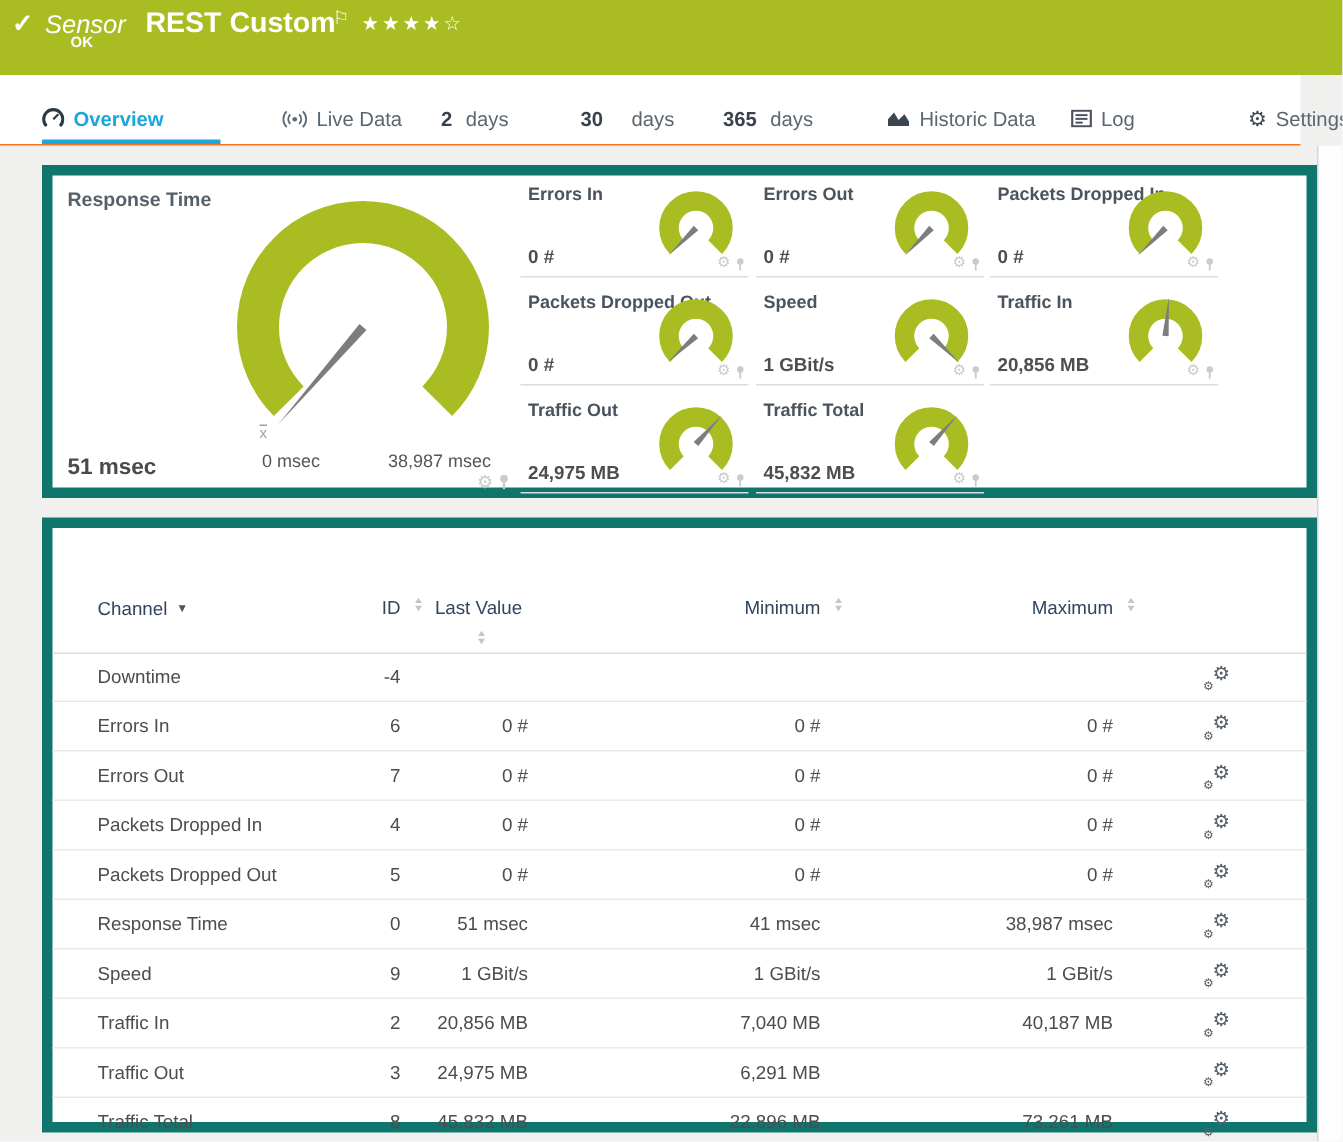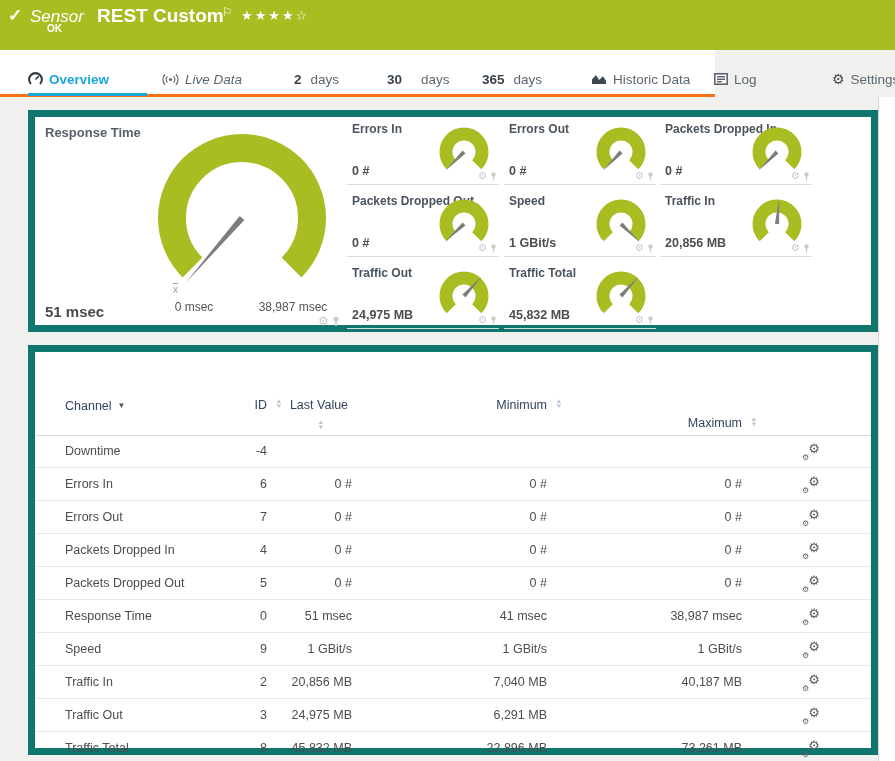--- a/index.html
+++ b/index.html
@@ -9,22 +9,22 @@
   
   .topbar{position:absolute;top:0;left:0;width:895px;height:50px;background:#a9bd23;color:#fff;}
   .h-check{position:absolute;left:8px;top:5px;font-size:17px;font-weight:bold;}
   .h-type{position:absolute;left:30px;top:7px;font-size:17px;font-style:italic;}
   .h-name{position:absolute;left:97px;top:5px;font-size:19px;font-weight:bold;}
   .h-flag{position:absolute;left:222px;top:5px;font-size:12px;}
   .h-stars{position:absolute;left:241px;top:8px;font-size:13px;letter-spacing:2px;}
   .h-ok{position:absolute;left:47px;top:23px;font-size:10px;font-weight:bold;}
 
   
-  .tabbar{position:absolute;top:50px;left:0;width:715px;height:47px;background:#fff;
-          border-bottom:3px solid #f97316;box-sizing:border-box;}
+  .tabbar{position:absolute;top:50px;left:0;width:867px;height:47px;background:#fff;
+          border-bottom:1px solid #f97316;box-sizing:border-box;}
   .tab{position:absolute;top:18px;height:22px;display:flex;align-items:center;gap:6px;
        font-size:13.5px;color:#5b6770;cursor:pointer;white-space:nowrap;}
   .tab .num{font-weight:bold;color:#39424c;margin-right:3px;}
   .tab.active{color:#1ba6dc;font-weight:bold;}
   .tab-underline{position:absolute;left:28px;top:43px;width:119px;height:3px;background:#1ba6dc;}
   .ticon{display:inline-block;line-height:0;}
 
   
   .edge{position:absolute;left:878px;top:97px;width:17px;height:664px;background:#fdfdfd;
         border-left:1px solid #d5d5d5;box-sizing:border-box;}
@@ -60,21 +60,21 @@
   .hcell{position:absolute;top:46px;font-size:12.5px;font-weight:normal;color:#30455e;line-height:15px;cursor:pointer;}
   .hcell .sort{position:absolute;right:-15px;top:1px;}
   .sort{display:inline-flex;flex-direction:column;margin-left:4px;}
   .sort i{font-style:normal;font-size:6px;line-height:5px;color:#bfc7ce;transform:scaleX(1.3);}
   .caret{font-size:8px;color:#4a5560;margin-left:6px;vertical-align:2px;}
   .h-ch{left:30px;}
   .h-id{left:160px;width:72px;text-align:right;}
   .h-lv{left:251px;width:66px;text-align:center;}
   .h-lv .sort{position:static;margin-left:4px;}
   .h-min{left:392px;width:120px;text-align:right;}
-  .h-max{left:577px;width:130px;text-align:right;margin-top:18px;}
+  .h-max{left:577px;width:130px;text-align:right;}
   .tbody{position:absolute;top:83px;left:0;right:0;}
   .trow{position:relative;height:32px;border-bottom:1px solid #e9e9e9;}
   .cell{position:absolute;top:0;line-height:32px;font-size:12.5px;color:#4d4d4d;white-space:nowrap;}
   .c-ch{left:30px;width:180px;cursor:pointer;}
   .c-id{left:160px;width:72px;text-align:right;}
   .c-lv{left:217px;width:100px;text-align:right;}
   .c-min{left:392px;width:120px;text-align:right;}
   .c-max{left:577px;width:130px;text-align:right;}
   .c-set{left:758px;width:36px;text-align:center;}
   .gpair{position:relative;display:inline-block;width:18px;height:20px;top:7px;cursor:pointer;}
@@ -98,21 +98,21 @@
   <div class="tabbar">
     <div class="tab active" style="left:28px;">
       <span class="ticon">
         <svg width="15" height="15" viewBox="0 0 16 16">
             <path d="M3.2,12.8 A6.8,6.8 0 1 1 12.8,12.8" stroke="#2b3945" stroke-width="2.2" fill="none"></path>
             <line x1="8" y1="8" x2="11.6" y2="4.4" stroke="#2b3945" stroke-width="1.6"></line>
           </svg>
       </span>
       <span>Overview</span>
     </div>
-    <div class="tab" style="left:162px;font-style:italic;">
+    <div class="tab" style="left:188px;">
       <span class="ticon">
         <svg width="17" height="13" viewBox="0 0 18 14">
             <circle cx="9" cy="7" r="1.7" fill="#5f6a73"></circle>
             <path d="M5.8,3.6 A4.6,4.6 0 0 0 5.8,10.4 M3.2,1.4 A7.8,7.8 0 0 0 3.2,12.6" stroke="#5f6a73" stroke-width="1.3" fill="none"></path>
             <path d="M12.2,3.6 A4.6,4.6 0 0 1 12.2,10.4 M14.8,1.4 A7.8,7.8 0 0 1 14.8,12.6" stroke="#5f6a73" stroke-width="1.3" fill="none"></path>
           </svg>
       </span>
       <span>Live Data</span>
     </div>
     <div class="tab" style="left:294px;">

